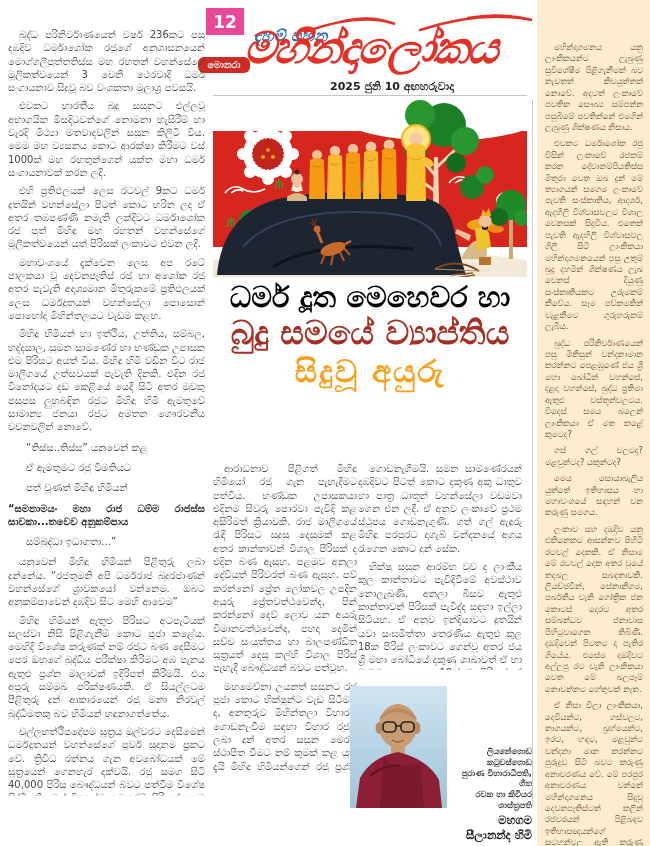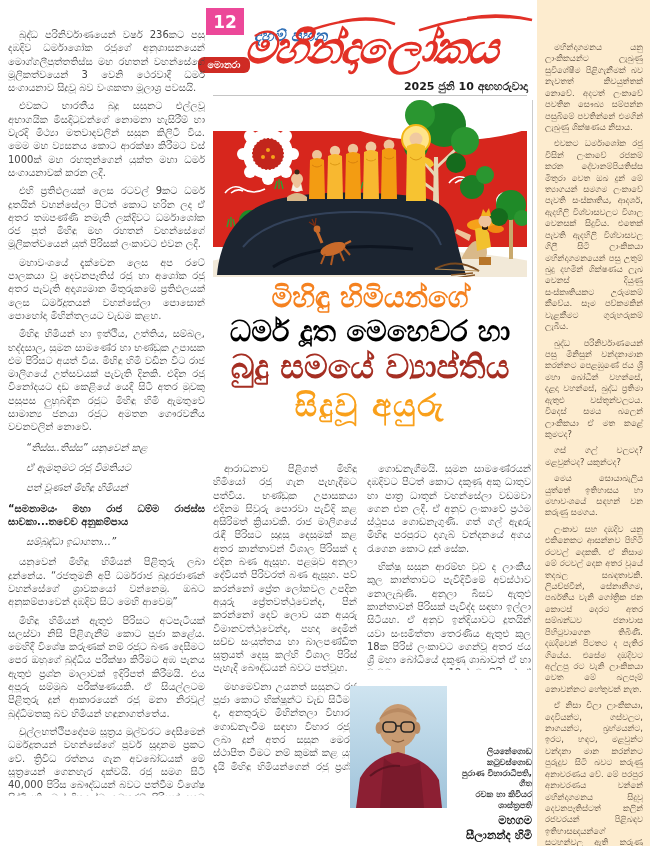--- a/index.html
+++ b/index.html
@@ -21,31 +21,31 @@
   }
   .masthead-small{
     left:254px;top:6px;color:#2a6cb5;font-size:16px;font-weight:bold;font-style:italic;margin-top:20px;
   }
   .masthead-title{
     left:244px;top:22px;color:#e23127;font-size:44px;font-weight:bold;font-style:italic;
     letter-spacing:-2px;transform:skewX(-4deg);white-space:nowrap;
   }
   .masthead-swash{left:300px;top:10px;width:240px;height:60px;pointer-events:none;}
   .date-line{
-    left:330px;top:80px;width:198px;text-align:right;font-size:11px;font-weight:bold;color:#1c1c1c;
+    left:330px;top:80px;width:198px;text-align:left;font-size:11px;font-weight:bold;color:#1c1c1c;
   }
   .header-rule{left:213px;top:95px;width:314px;height:0;border-top:1px solid #c5c5c5;}
   
   .col{color:#474747;font-size:10px;line-height:1.33;text-align:justify;overflow:hidden;}
   .col .para{margin:0 0 5px;text-indent:11px;}
-  .col .quote{text-indent:18px;margin:7px 0;color:#3d3d3d;font-style:italic;}
+  .col .quote{text-indent:18px;margin:7px 0;color:#3d3d3d;}
   .col .bold{font-weight:bold;text-indent:0;color:#222;}
   .left-col{left:8px;top:28px;width:197px;height:768px;}
   .mid-col-a{left:213px;top:462px;width:144px;height:312px;}
-  .mid-col-b{left:367px;top:462px;width:164px;height:208px;}
+  .mid-col-b{left:358px;top:462px;width:164px;height:208px;}
   
   .headline{left:211px;top:280px;width:318px;text-align:center;font-weight:bold;line-height:1.18;}
   .hl1{font-size:29px;color:#f58220;}
   .hl2{font-size:29px;color:#000000;}
   .hl3{font-size:33px;color:#a52f23;}
   .hl4{font-size:31px;color:#f9a01b;letter-spacing:2px;}
   
   .illustration{left:213px;top:97px;width:314px;height:180px;}
   
   .monk-photo{left:350px;top:686px;width:97px;height:122px;overflow:hidden;}
@@ -231,21 +231,20 @@
 
   <g>
     <path d="M222,172 Q244,160 266,174" fill="none" stroke="#7a4a1f" stroke-width="2"></path>
     <path d="M222,172 L266,174" stroke="#b89158" stroke-width="1"></path>
     <path d="M238,178 l22,-2 M242,181 l20,-3" stroke="#8a5a2a" stroke-width="1.4"></path>
   </g>
 </svg>
 </div>
 
 <div class="abs headline">
-  <div class="hl1">මිහිඳු හිමියන්ගේ</div>
   <div class="hl2">ධර්ම දූත මෙහෙවර හා</div>
   <div class="hl3">බුදු සමයේ ව්‍යාප්තිය</div>
   <div class="hl4">සිදුවූ අයුරු</div>
 </div>
 
 <div class="abs col mid-col-a">
     <div class="para">ආරාධනාව පිළිගත් මිහිඳු හිමියෝ රජු ගැන පැහැදීමට පත්විය. භණ්ඩුක උපාසකයා එදිනම සිවුරු පොරවා පැවිදි කළ අසිරිමත් ක්‍රියාවකි. රාජ මාලිගයේ රැඳී පිරිසට සුදුසු දෙසුමක් කළ අතර කාන්තාවන් විශාල පිරිසක් ද එදින බණ ඇසූහ. පළමුව අනුලා දේවියත් පිරිවරත් බණ ඇසූහ. පව් කරන්නෝ ප්‍රේත ලෝකවල උපදින අයුරු ප්‍රේතවත්ථුවෙන්ද, පින් කරන්නෝ දෙව් ලොව යන අයුරු විමානවත්ථුවෙන්ද, පහදා දෙමින් සච්ච සංයුත්තය හා බාලපණ්ඩිත සූත්‍රයත් දෙසූ කල්හි විශාල පිරිස් පැහැදී බෞද්ධයන් බවට පත්වූහ.</div>
     <div class="para">මහමෙව්නා උයනත් සසුනට රජු පූජා කොට භික්ෂූන්ට වැඩ සිටීමට ද, අනතුරුව මිහින්තලා විහාරය ගොඩනැංවීම සඳහා විහාර රජුට ලබා දුන් අතර සසුන මෙරට ස්ථාපිත වීමට නම් කුමක් කළ යුතු දැයි මිහිඳු හිමියන්ගෙන් රජු ප්‍රශ්න කළේය.</div>
     <div class="para">එයට පිළිතුර වූයේ ලංකාවේම ඉපදුණු අයකු පැවිදිව ඒ විනය සංගායනාවක් කළ දිනෙන් සසුන තහවුරු වන බවයි.</div>
   </div>

